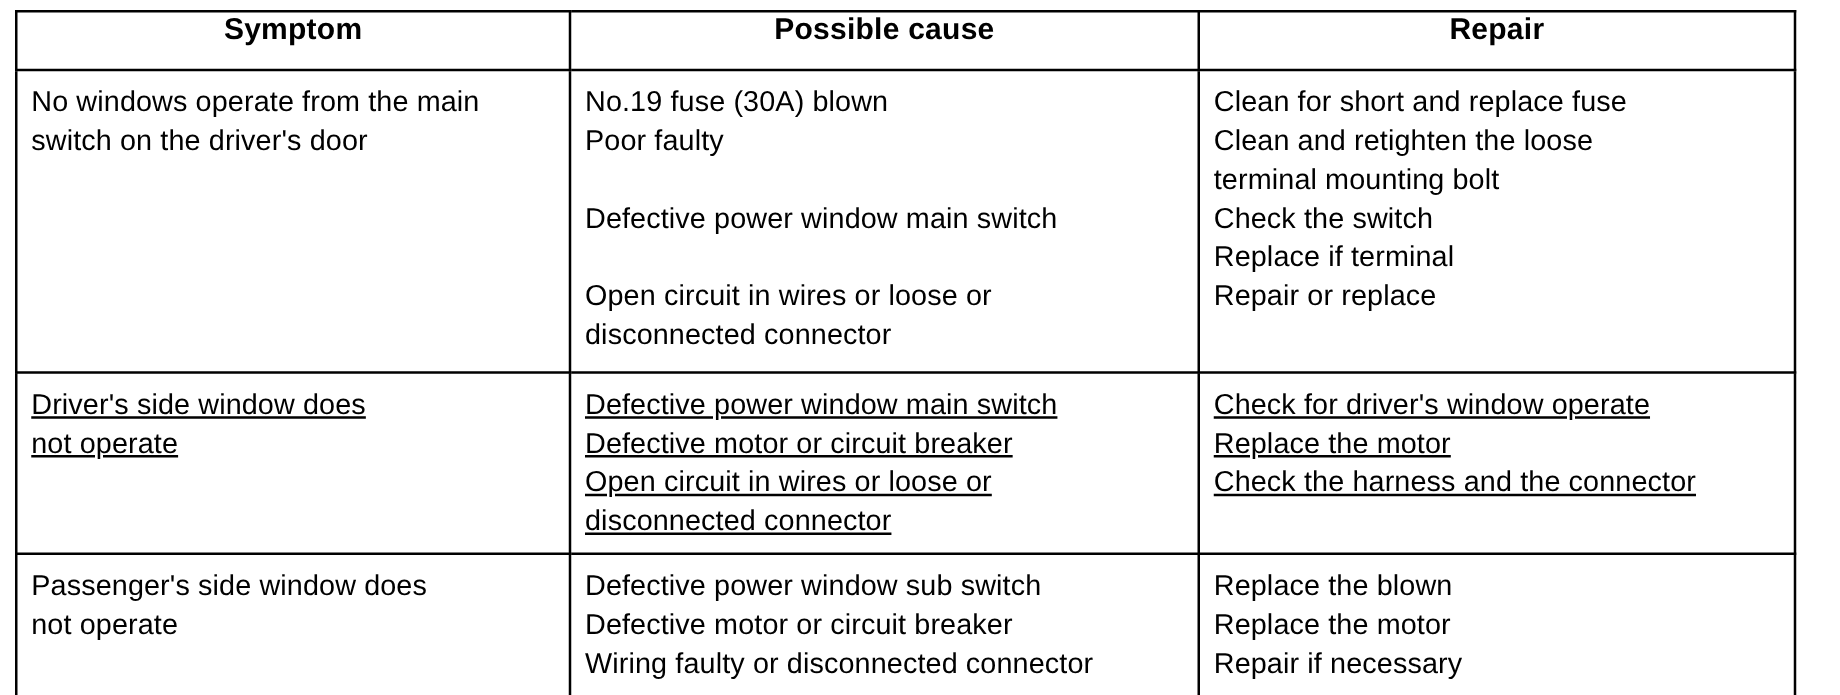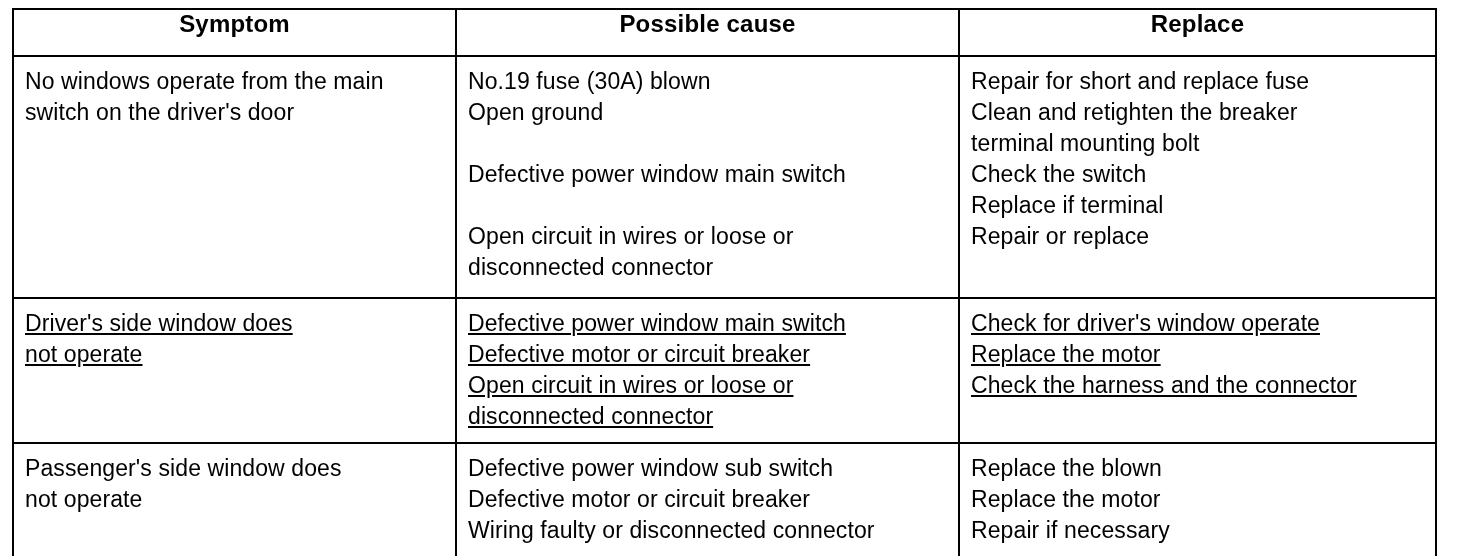--- a/index.html
+++ b/index.html
@@ -78,35 +78,35 @@
     <colgroup>
       <col class="c-symptom">
       <col class="c-cause">
       <col class="c-remedy">
     </colgroup>
 
     <thead>
       <tr>
         <th>Symptom</th>
         <th>Possible cause</th>
-        <th>Replace</th>
+        <th>Repair</th>
       </tr>
     </thead>
 
     <tbody>
 
       <tr class="row-1">
         <td>
           <div class="cell"><span class="line">No windows operate from the main</span><span class="line">switch on the driver's door</span></div>
         </td>
         <td>
-          <div class="cell"><span class="line">No.19 fuse (30A) blown</span><span class="line">Open ground</span><span class="line blank">&nbsp;</span><span class="line">Defective power window main switch</span><span class="line blank">&nbsp;</span><span class="line">Open circuit in wires or loose or</span><span class="line">disconnected connector</span></div>
+          <div class="cell"><span class="line">No.19 fuse (30A) blown</span><span class="line">Poor faulty</span><span class="line blank">&nbsp;</span><span class="line">Defective power window main switch</span><span class="line blank">&nbsp;</span><span class="line">Open circuit in wires or loose or</span><span class="line">disconnected connector</span></div>
         </td>
         <td>
-          <div class="cell"><span class="line">Repair for short and replace fuse</span><span class="line">Clean and retighten the breaker</span><span class="line">terminal mounting bolt</span><span class="line">Check the switch</span><span class="line">Replace if terminal</span><span class="line">Repair or replace</span></div>
+          <div class="cell"><span class="line">Clean for short and replace fuse</span><span class="line">Clean and retighten the loose</span><span class="line">terminal mounting bolt</span><span class="line">Check the switch</span><span class="line">Replace if terminal</span><span class="line">Repair or replace</span></div>
         </td>
       </tr>
 
       <tr class="row-2">
         <td>
           <div class="cell"><span class="line">Driver's side window does</span><span class="line">not operate</span></div>
         </td>
         <td>
           <div class="cell"><span class="line">Defective power window main switch</span><span class="line">Defective motor or circuit breaker</span><span class="line">Open circuit in wires or loose or</span><span class="line">disconnected connector</span></div>
         </td>

